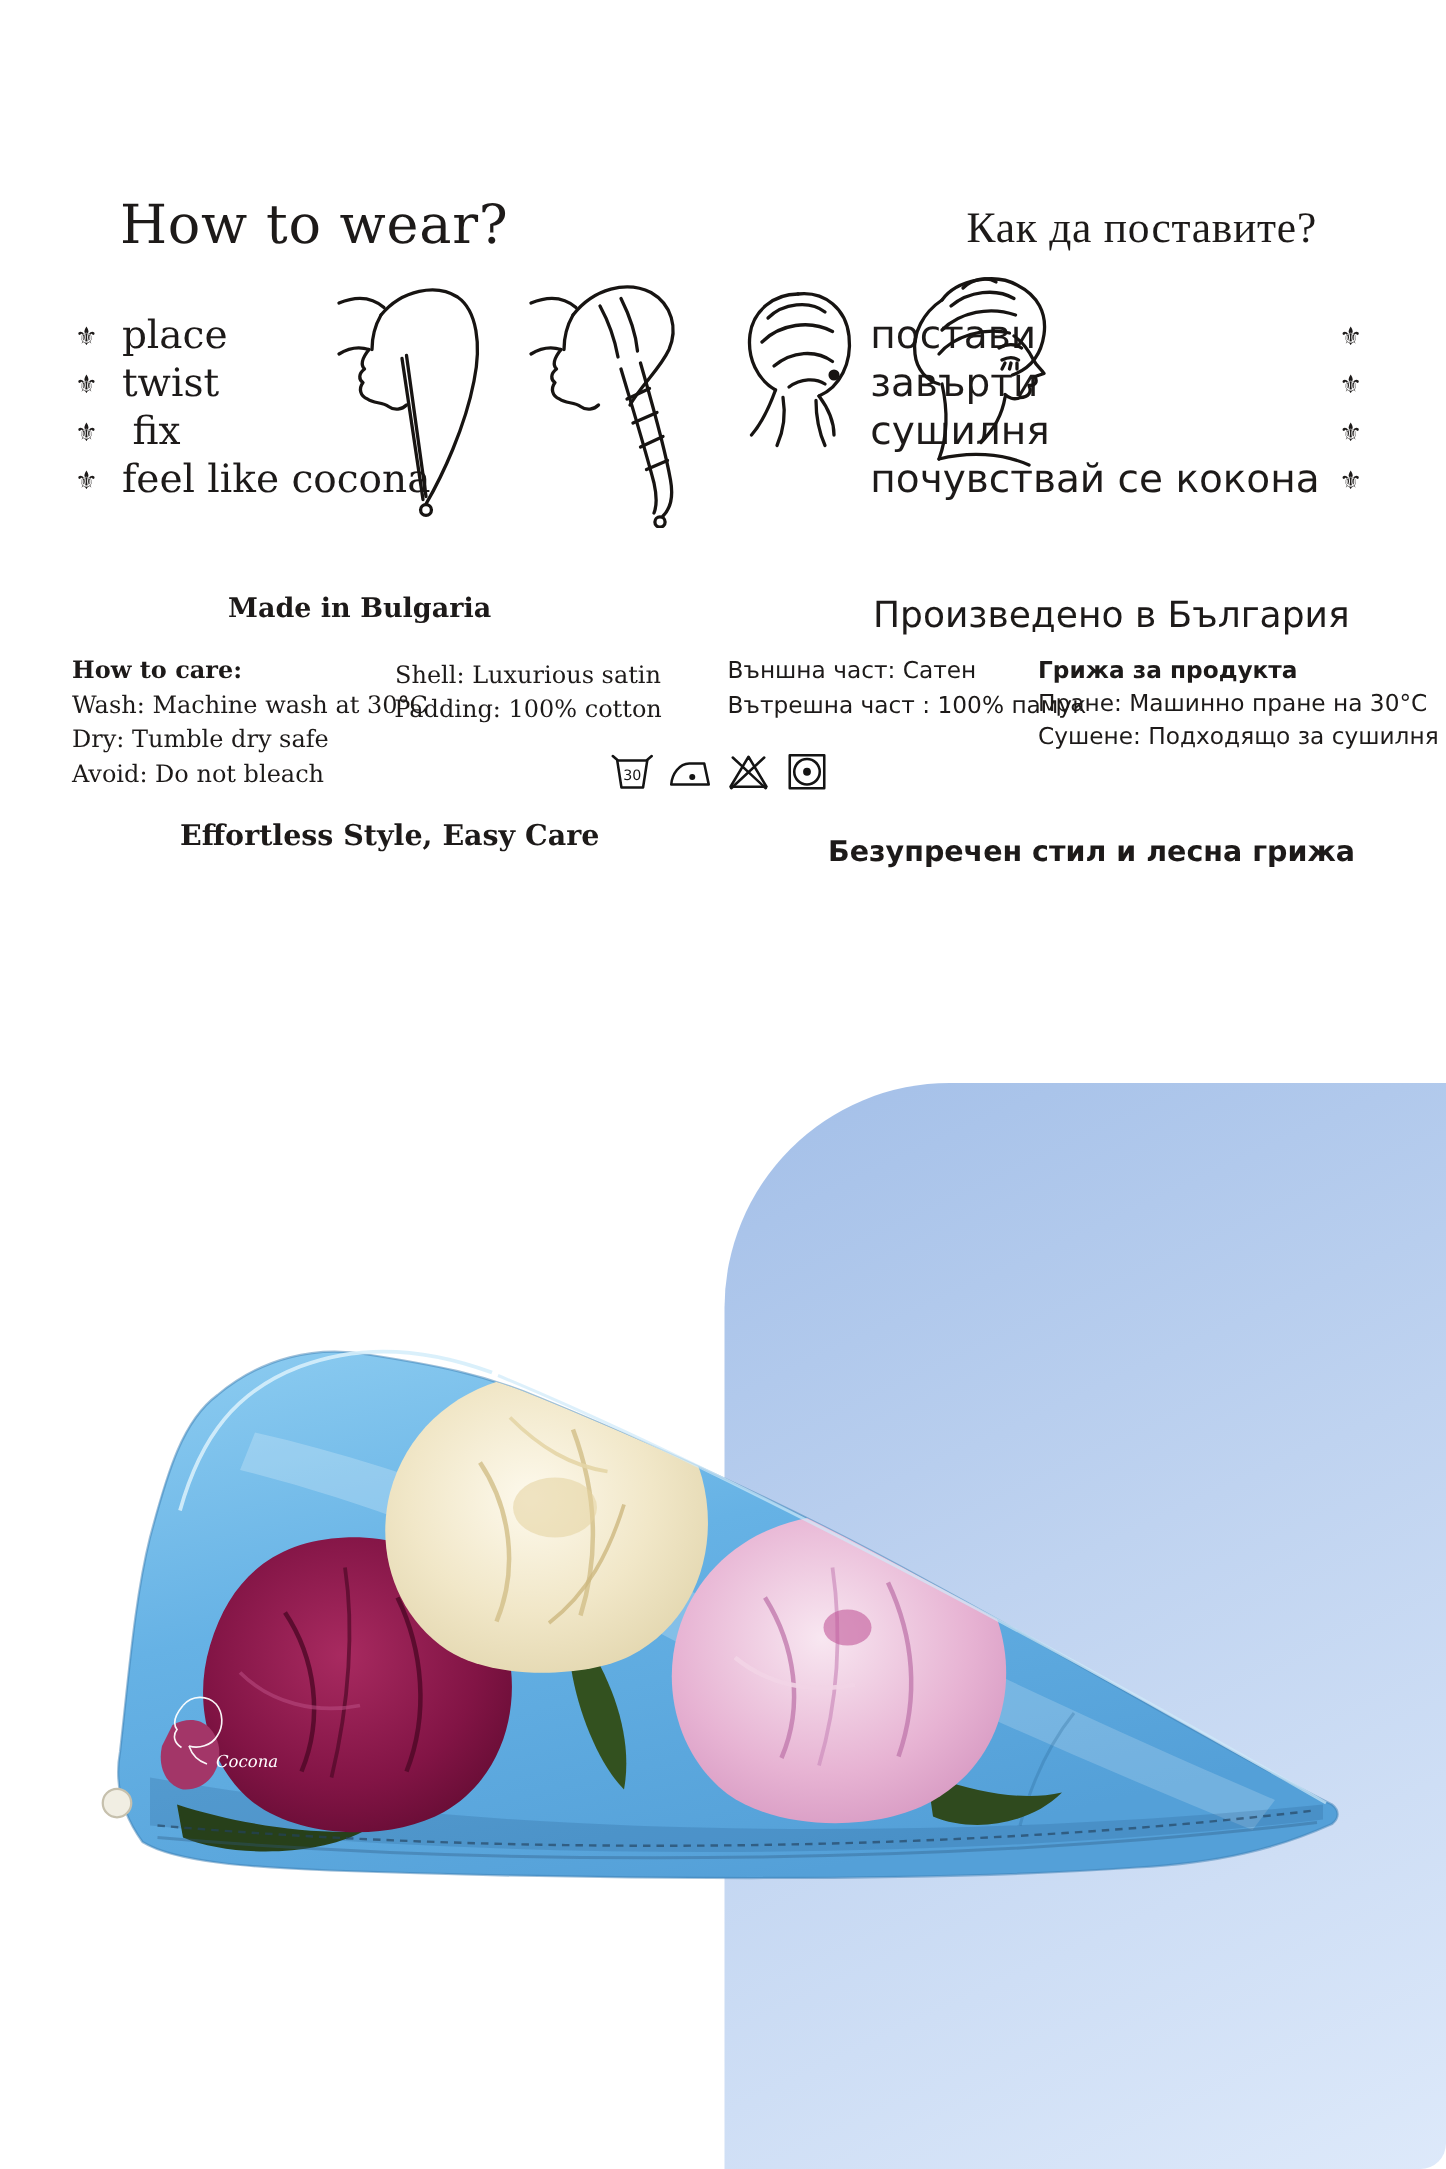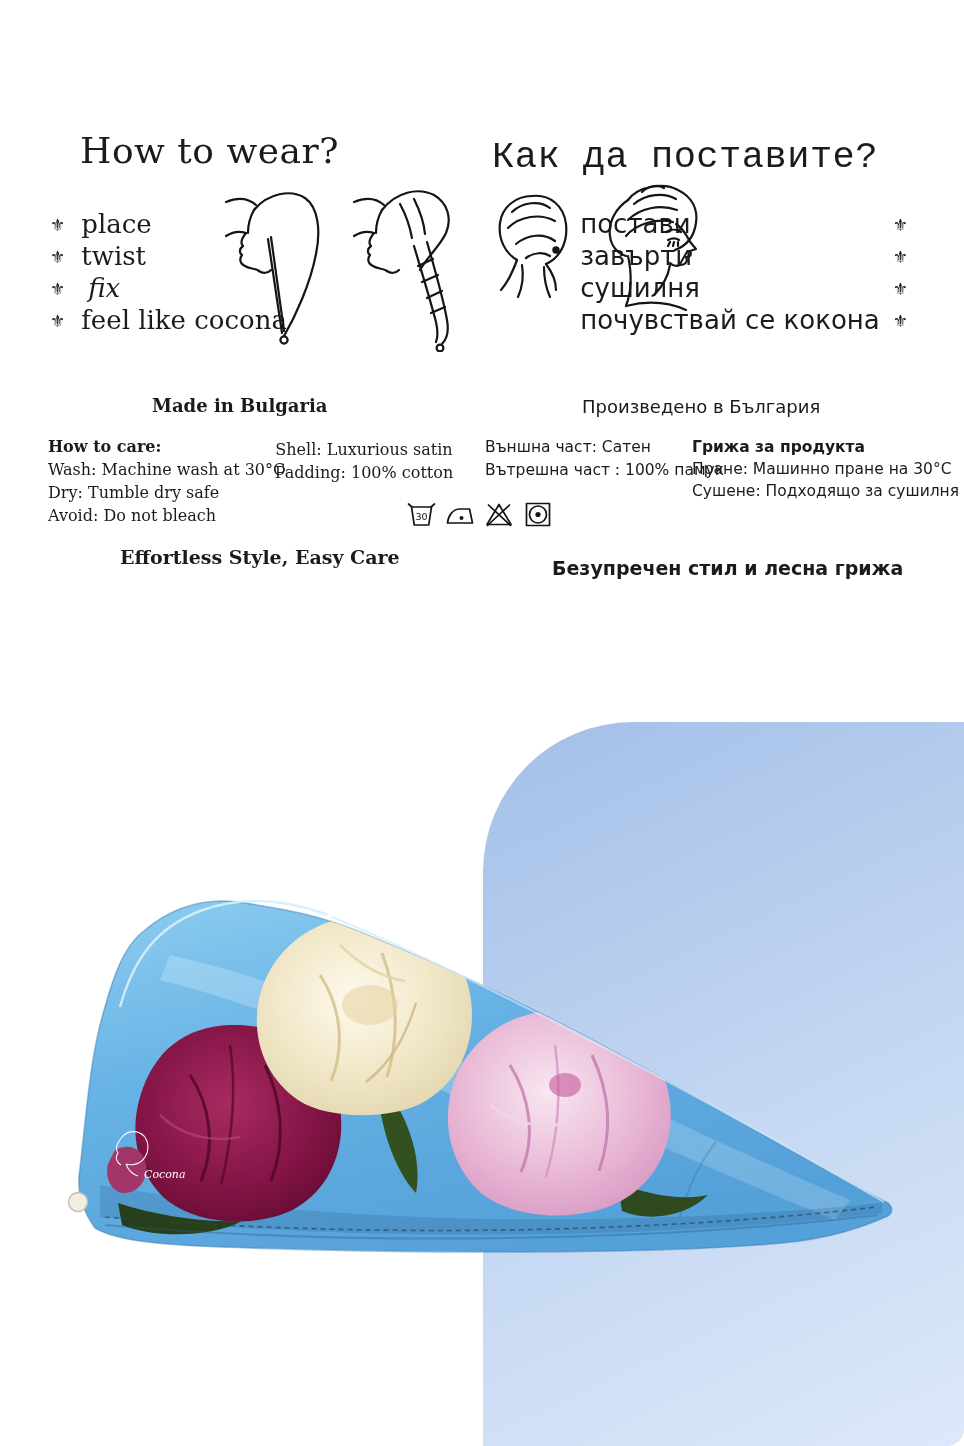--- a/index.html
+++ b/index.html
@@ -2,45 +2,45 @@
 <html><head>
 <meta charset="utf-8">
 <style>
   html,body{margin:0;padding:0;background:#ffffff;}
   #page{position:relative;width:964px;height:1446px;background:#ffffff;overflow:hidden;
         font-family:"DejaVu Serif",serif;color:#1d1a19;border-radius:17px;}
   .abs{position:absolute;}
 
   
   .title-en{left:80px;top:130px;font-size:36px;letter-spacing:.5px;}
-  .title-bg{right:86px;top:136px;font-size:37px;font-family:Liberation Mono, monospace;letter-spacing:.5px;}
+  .title-bg{right:86px;top:136px;font-size:29px;font-family:Liberation Serif, serif;letter-spacing:.5px;}
 
   
   .steps{list-style:none;margin:0;padding:0;}
   .steps li{display:flex;align-items:center;height:32px;font-size:26px;line-height:32px;}
   .steps-en{left:50px;top:208px;}
   .steps-bg{right:56px;top:208px;font-family:"DejaVu Sans",sans-serif;}
   .steps-bg li{justify-content:space-between;}
   .fleur{font-family:"DejaVu Sans",sans-serif;font-size:17px;line-height:1;transform:translateY(1px);}
   .steps-en .fleur{margin-right:16px;}
   .steps-bg .fleur{margin-left:13px;}
-  .indent{padding-left:7px;font-style:italic;}
+  .indent{padding-left:7px;}
 
   
   .illus{stroke:#171412;stroke-width:2.2;fill:none;stroke-linecap:round;stroke-linejoin:round;}
 
   
   .origin-en{left:152px;top:395px;font-size:18px;font-weight:bold;}
-  .origin-bg{left:582px;top:396px;font-size:18px;font-family:"DejaVu Sans",sans-serif;}
+  .origin-bg{left:582px;top:396px;font-size:24px;font-family:"DejaVu Sans",sans-serif;}
 
   
   .care-col{line-height:20px;font-size:16px;}
   .col-en{left:48px;top:437px;}
   .col-en div{margin-bottom:3px;}
-  .col-shell{left:274px;top:438px;width:180px;text-align:center;line-height:23px;}
+  .col-shell{left:262px;top:438px;width:180px;text-align:center;line-height:23px;}
   .col-bgmat{left:485px;top:436px;font-family:"DejaVu Sans",sans-serif;font-size:15.5px;line-height:23px;}
   .col-bgcare{left:692px;top:436px;font-family:"DejaVu Sans",sans-serif;font-size:15.5px;line-height:22px;}
   .bold{font-weight:bold;}
 
   
   .symbols{left:406px;top:498px;display:flex;gap:7px;align-items:center;}
   .csym{stroke:#141414;stroke-width:1.7;fill:none;stroke-linecap:round;stroke-linejoin:round;}
 
   
   .tag-en{left:120px;top:546px;font-size:19px;font-weight:bold;}

